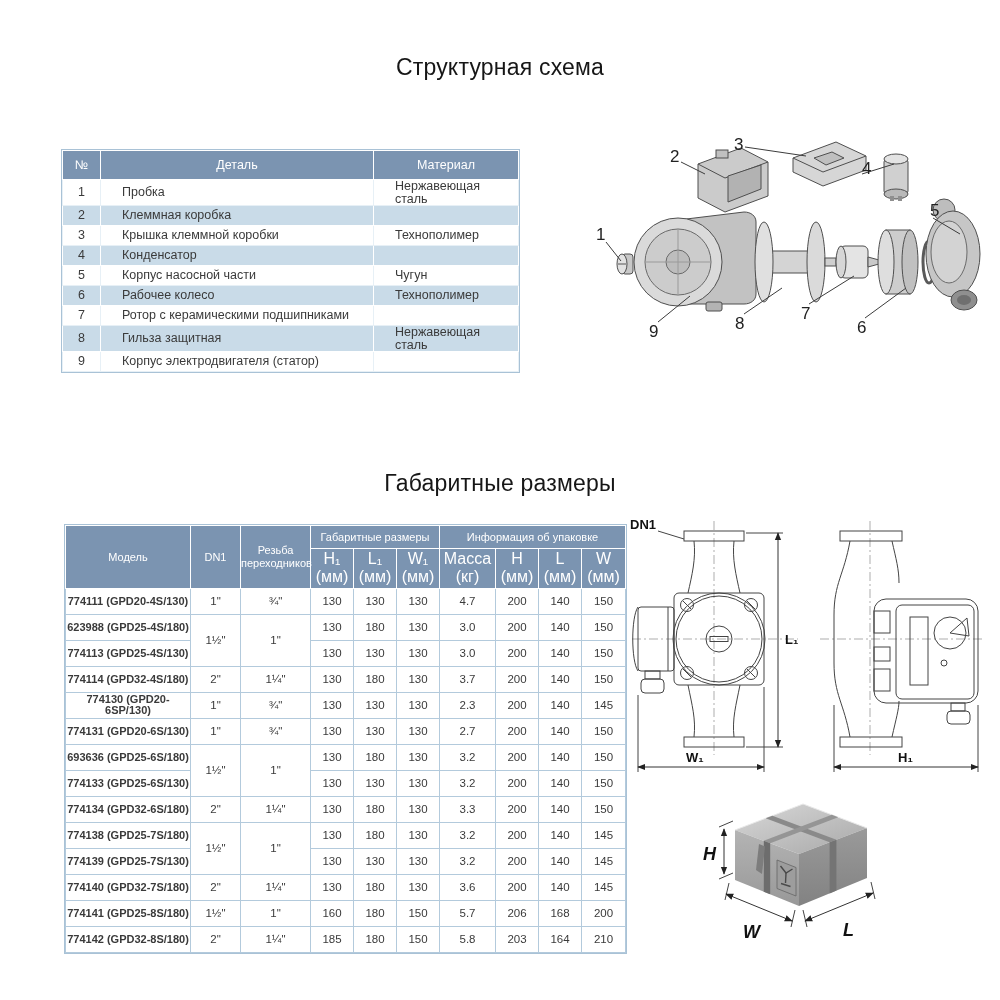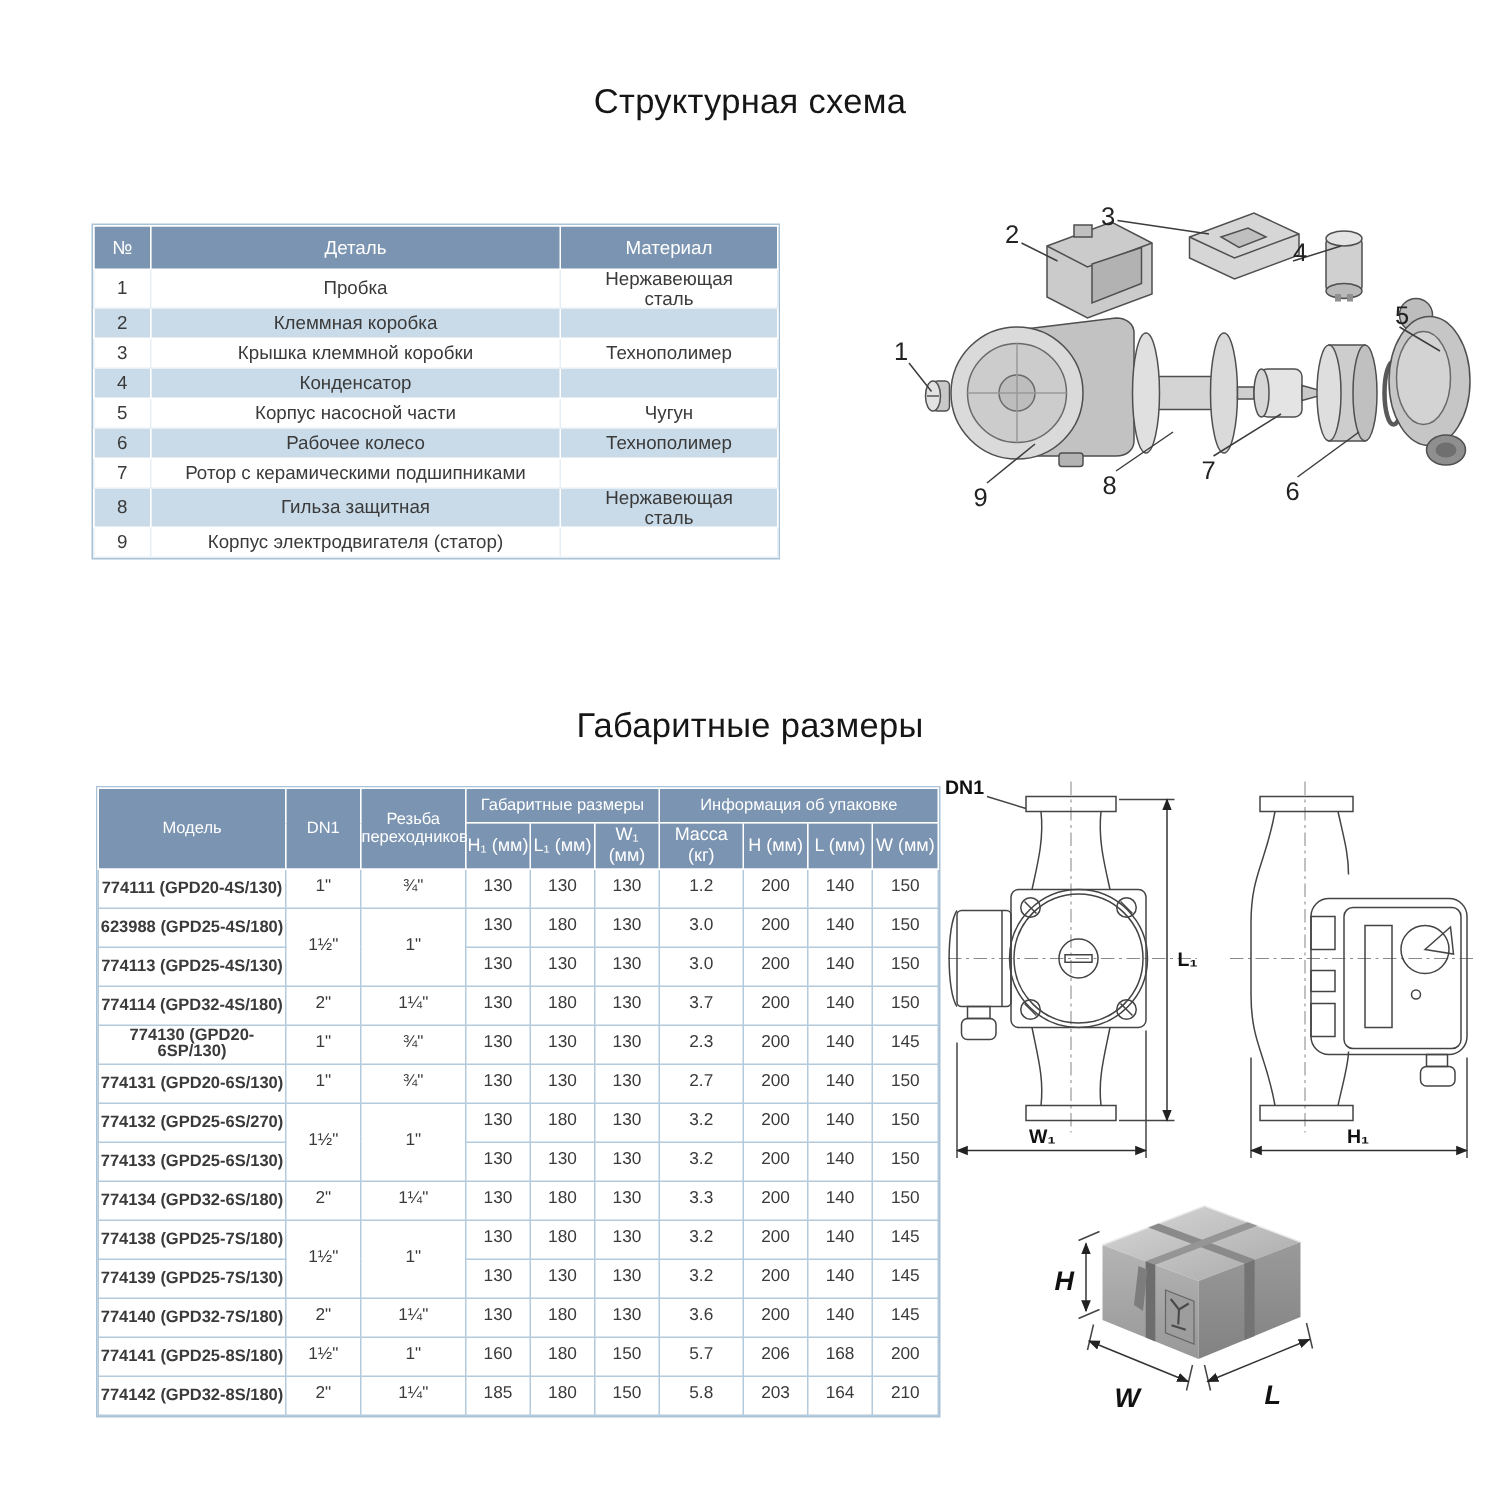--- a/index.html
+++ b/index.html
@@ -18,34 +18,34 @@
   
   .tbl-frame{position:absolute;border:1px solid #a9c2d6;background:#fff;}
   #parts-frame{left:61px;top:149px;}
   table{border-collapse:collapse;table-layout:fixed;}
   #parts-table{width:456px;font-size:12.5px;}
   #parts-table th{
     background:#7b94b1;color:#fff;font-weight:400;height:26px;
     border:1px solid #fff;font-size:12.5px;
   }
   #parts-table td{
-    height:19px;padding:0 21px;border:1px solid #e7f0f6;line-height:1;text-align:center;
+    height:19px;padding:0 21px;border:1px solid #e7f0f6;line-height:1;
   }
   #parts-table tr:nth-child(even) td{background:#c9dbe8;border-color:#ffffff;}
   #parts-table td.c-num{text-align:center;padding:0;}
 
   
   #dims-frame{left:64px;top:524px;}
   #dims-table{width:560px;font-size:11.5px;}
   #dims-table th{
     background:#7b94b1;color:#fff;font-weight:400;
     border:1px solid #fff;font-size:11px;line-height:1.15;padding:1px 0;
   }
   #dims-table thead tr:first-child th{height:20px;}
-  #dims-table thead tr:last-child th{height:19px;font-size:12px;}
+  #dims-table thead tr:last-child th{height:19px;font-size:16px;}
   #dims-table td{
     height:25px;border:1px solid #b3cadc;text-align:center;padding:0;line-height:1;
   }
   #dims-table td.c-model{font-size:11px;font-weight:bold;}
 
   
   svg{position:absolute;}
   #exploded-svg{left:578px;top:112px;}
   #pump-svg{left:628px;top:515px;}
   #box-svg{left:695px;top:788px;}
@@ -267,21 +267,21 @@
     </tr>
   </thead>
   <tbody>
         <tr>
           <td class="c-model">774111 (GPD20-4S/130)</td>
           <td>1"</td>
           <td>¾"</td>
           <td>130</td>
           <td>130</td>
           <td>130</td>
-          <td>1.2</td>
+          <td>4.7</td>
           <td>200</td>
           <td>140</td>
           <td>150</td>
         </tr>
         <tr>
           <td class="c-model">623988 (GPD25-4S/180)</td>
           <td rowspan="2">1½"</td>
           <td rowspan="2">1"</td>
           <td>130</td>
           <td>180</td>
@@ -331,21 +331,21 @@
           <td>¾"</td>
           <td>130</td>
           <td>130</td>
           <td>130</td>
           <td>2.7</td>
           <td>200</td>
           <td>140</td>
           <td>150</td>
         </tr>
         <tr>
-          <td class="c-model">774132 (GPD25-6S/270)</td>
+          <td class="c-model">693636 (GPD25-6S/180)</td>
           <td rowspan="2">1½"</td>
           <td rowspan="2">1"</td>
           <td>130</td>
           <td>180</td>
           <td>130</td>
           <td>3.2</td>
           <td>200</td>
           <td>140</td>
           <td>150</td>
         </tr>

